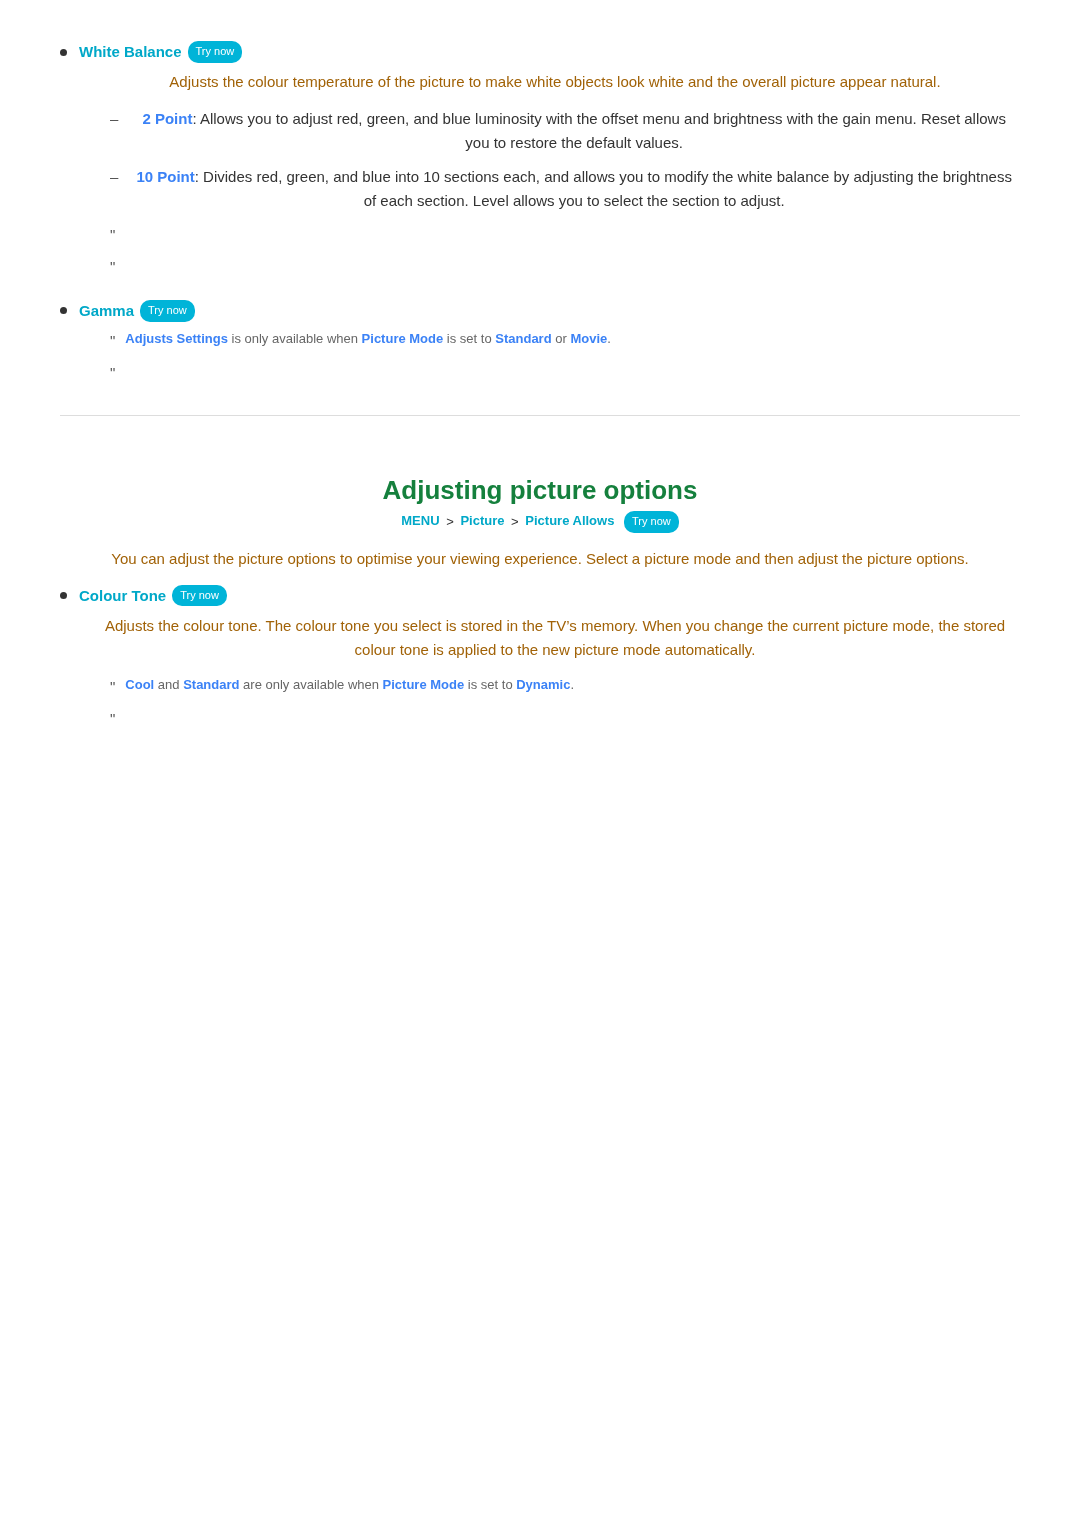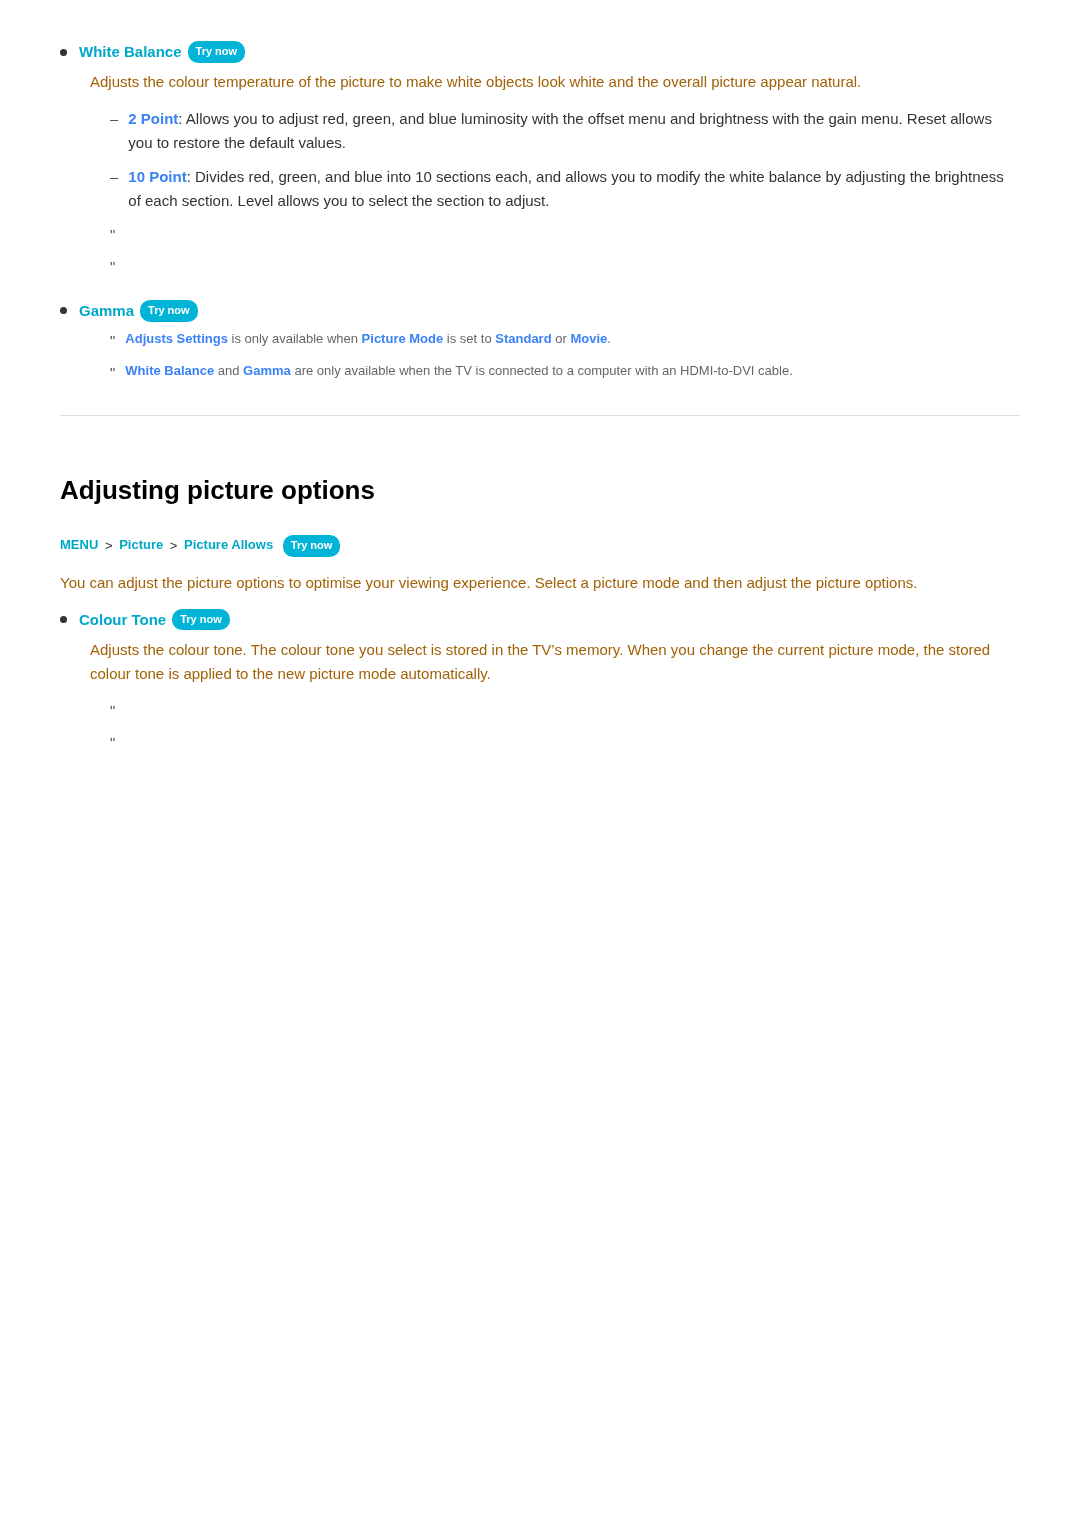--- a/index.html
+++ b/index.html
@@ -12,50 +12,51 @@
       padding: 40px 60px;
       line-height: 1.6;
       max-width: 1080px;
     }
 
     .try-now-badge {
       display: inline-block;
       background-color: #00b4d8;
       color: #ffffff;
       font-size: 11px;
-      font-weight: 700;
+      font-weight: 400;
       padding: 2px 8px;
       border-radius: 10px;
       margin-left: 6px;
       vertical-align: middle;
     }
 
     .section-title {
-      color: #000000;
+      color: #15803d;
       font-size: 26px;
       font-weight: 600;
-      margin-bottom: 24px;
+      margin-bottom: 0;
       padding-top: 30px;
     }
 
     .breadcrumb {
       color: #00a8c8;
       font-size: 13px;
       font-weight: 600;
       margin-bottom: 14px;
     }
 
     .breadcrumb .sep {
       color: #333;
       font-weight: 400;
       margin: 0 3px;
     }
 
     .bullet-section {
       margin-bottom: 20px;
+      text-align: center;
     }
 
     .bullet-header {
       display: flex;
       align-items: center;
       margin-bottom: 6px;
     }
 
     .bullet-dot {
       width: 7px;
@@ -180,23 +181,20 @@
 
     <div class="note-item">
       <span class="quote-mark">"</span>
       <span class="note-text">
         <span class="bold-cyan">Adjusts Settings</span> is only available when <span class="bold-cyan">Picture Mode</span> is set to <span class="bold-cyan">Standard</span> or <span class="bold-cyan">Movie</span>.
       </span>
     </div>
 
     <div class="note-item">
       <span class="quote-mark">"</span>
-      <span class="note-text">
-        <span class="bold-cyan">White Balance</span> and <span class="bold-cyan">Gamma</span> are only available when the TV is connected to a computer with an HDMI-to-DVI cable.
-      </span>
     </div>
   </div>
 </div>
 
 <hr class="divider">
 
 <div class="bullet-section">
   <h2 class="section-title">Adjusting picture options</h2>
 
   <div class="breadcrumb">
@@ -215,20 +213,23 @@
       <div class="bullet-dot"></div>
       <span class="bullet-title">Colour Tone</span>
       <span class="try-now-badge">Try now</span>
     </div>
 
     <div class="indent-1">
       <p class="body-text">Adjusts the colour tone. The colour tone you select is stored in the TV’s memory. When you change the current picture mode, the stored colour tone is applied to the new picture mode automatically.</p>
 
       <div class="note-item">
         <span class="quote-mark">"</span>
+        <span class="note-text">
+          <span class="bold-cyan">Cool</span> and <span class="bold-cyan">Standard</span> are only available when <span class="bold-cyan">Picture Mode</span> is set to <span class="bold-cyan">Dynamic</span>.
+        </span>
       </div>
 
       <div class="note-item">
         <span class="quote-mark">"</span>
       </div>
     </div>
   </div>
 </div>
 
 </body></html>

